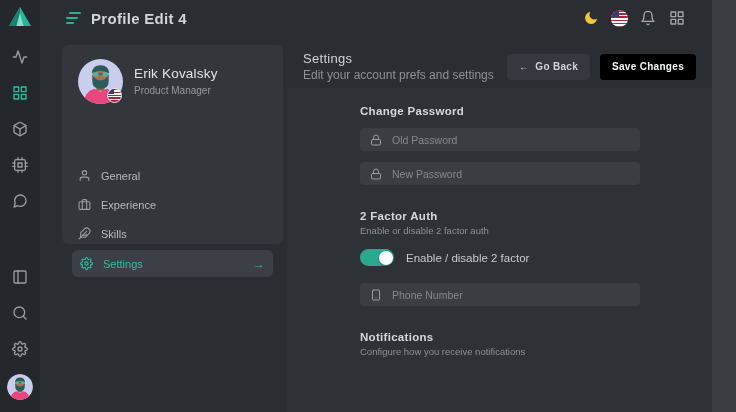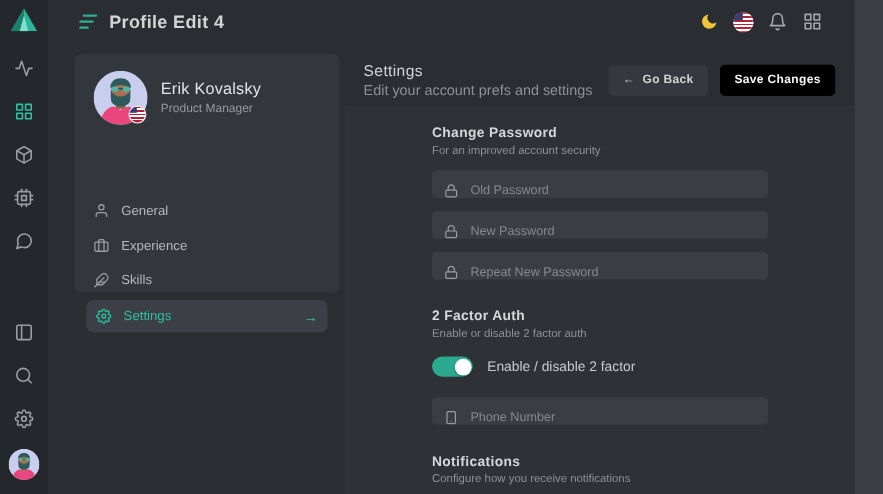--- a/index.html
+++ b/index.html
@@ -77,21 +77,21 @@
   .sp-actions { margin-left:auto; display:flex; gap:10px; }
   .btn { height:26px; padding:0 12px; border:none; border-radius:4px; font-family:inherit;
     font-size:10px; font-weight:700; letter-spacing:.3px; cursor:pointer; display:flex; align-items:center; gap:6px; }
   .btn-dark { background:#35383e; color:#d2d3d5; }
   .btn-accent { background:#000000; color:#f2fbf8; }
 
   .sp-content { position:absolute; left:73px; top:60px; width:280px; }
   .sec-title { font-size:11.5px; font-weight:700; color:#d6d7d9; letter-spacing:.3px; }
   .sec-sub { font-size:9.5px; color:#8e9195; margin-top:3px; }
   .field { margin-top:11px; height:23px; background:#3a3e43; border-radius:4px;
-    display:flex; align-items:flex-end; padding:0 10px; gap:10px; }
+    display:flex; align-items:center; padding:0 10px; gap:10px; }
   .field:first-of-type { margin-top:13px; }
   .field svg { width:12px; height:12px; color:#9a9da1; flex:none; }
   .field input { flex:1; background:transparent; border:none; outline:none; color:#c7c8ca;
     font-family:inherit; font-size:10.5px; }
   .field input::placeholder { color:#85888d; }
   .mt-lg { margin-top:25px; }
   .toggle-row { margin-top:13px; display:flex; align-items:center; }
   .toggle { width:34px; height:17px; border-radius:9px; background:#2aa98e; position:relative; cursor:pointer; flex:none; }
   .toggle .knob { position:absolute; right:1.5px; top:1.5px; width:14px; height:14px; border-radius:50%;
     background:#ffffff; box-shadow:0 1px 2px rgba(0,0,0,.35); }
@@ -293,42 +293,34 @@
       </button>
       <button class="btn btn-accent">
         <span>Save Changes</span>
       </button>
     </div>
   </div>
 
   <div class="sp-content">
 
     <div class="sec-title">Change Password</div>
-    <div class="sec-sub">For an improved account security</div>
 
     <div class="field">
       <svg class="icon" viewBox="0 0 24 24">
           <rect x="3" y="11" width="18" height="11" rx="2"></rect>
           <path d="M7 11V7a5 5 0 0 1 10 0v4"></path>
         </svg>
       <input type="password" placeholder="Old Password" style="">
     </div>
     <div class="field">
       <svg class="icon" viewBox="0 0 24 24">
           <rect x="3" y="11" width="18" height="11" rx="2"></rect>
           <path d="M7 11V7a5 5 0 0 1 10 0v4"></path>
         </svg>
       <input type="password" placeholder="New Password" style="">
-    </div>
-    <div class="field">
-      <svg class="icon" viewBox="0 0 24 24">
-          <rect x="3" y="11" width="18" height="11" rx="2"></rect>
-          <path d="M7 11V7a5 5 0 0 1 10 0v4"></path>
-        </svg>
-      <input type="password" placeholder="Repeat New Password" style="">
     </div>
 
     <div class="sec-title mt-lg">2 Factor Auth</div>
     <div class="sec-sub">Enable or disable 2 factor auth</div>
 
     <div class="toggle-row">
       <div class="toggle">
           <span class="knob"></span>
         </div>
       <span class="toggle-label">Enable / disable 2 factor</span>

